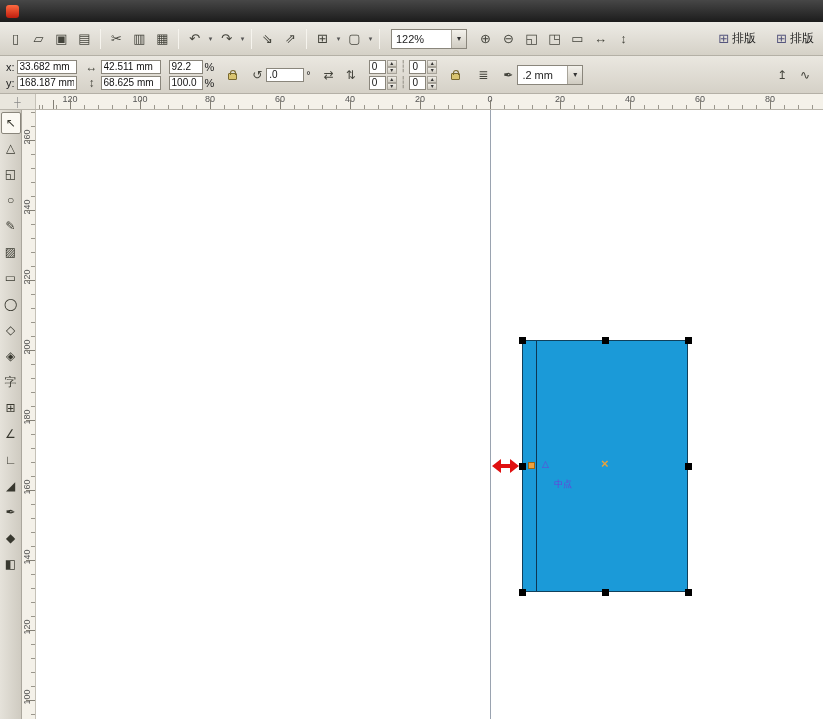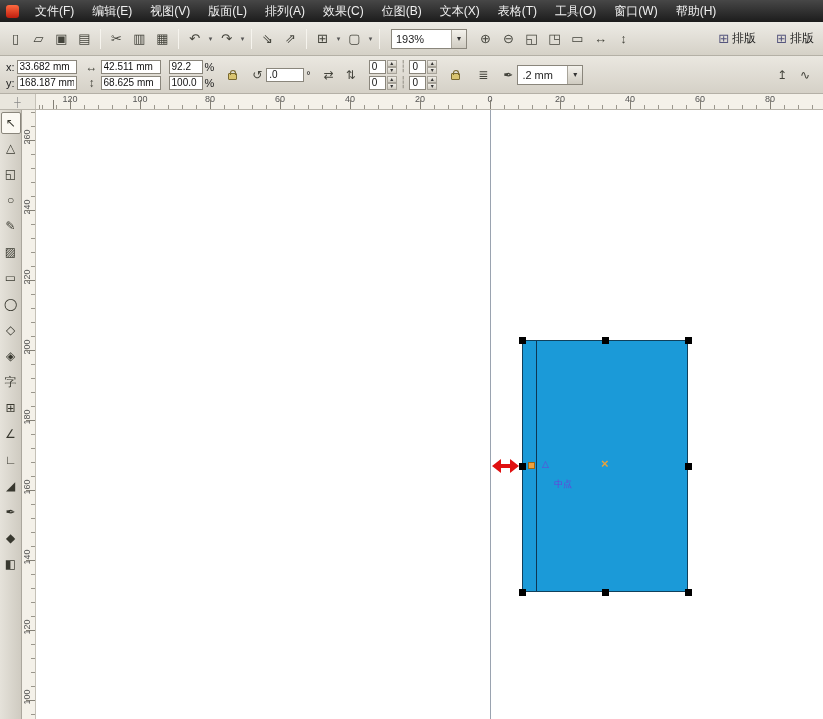--- a/index.html
+++ b/index.html
@@ -96,35 +96,20 @@
   .snaplabel{position:absolute;left:518px;top:368px;font-size:9px;color:#6a3fd8;white-space:nowrap}
   .centerx{position:absolute;left:565px;top:346px;font-size:13px;font-weight:bold;color:#e8a23c}
 </style>
 </head>
 <body>
 
 <div class="app">
 
   <div class="menubar">
     <span class="appicon"></span>
-    <div class="menus">
-
-    <span class="mi">文件(F)</span>
-        <span class="mi">编辑(E)</span>
-        <span class="mi">视图(V)</span>
-        <span class="mi">版面(L)</span>
-        <span class="mi">排列(A)</span>
-        <span class="mi">效果(C)</span>
-        <span class="mi">位图(B)</span>
-        <span class="mi">文本(X)</span>
-        <span class="mi">表格(T)</span>
-        <span class="mi">工具(O)</span>
-        <span class="mi">窗口(W)</span>
-        <span class="mi">帮助(H)</span>
-      </div>
   </div>
 
   <div class="toolbar">
     <div class="tbgroup">
 
     <span class="tbtn">▯</span>
         <span class="tbtn">▱</span>
         <span class="tbtn">▣</span>
         <span class="tbtn">▤</span>
         <span class="tsep"></span>
@@ -140,21 +125,21 @@
         <span class="tbtn">⇘</span>
         <span class="tbtn">⇗</span>
         <span class="tsep"></span>
         <span class="tbtn">⊞</span>
         <span class="tarr">▾</span>
         <span class="tbtn">▢</span>
         <span class="tarr">▾</span>
         <span class="tsep"></span>
       </div>
     <div class="combo zoomcombo">
-      <span class="cval">193%</span>
+      <span class="cval">122%</span>
       <span class="cbtn">▾</span>
     </div>
     <div class="tbgroup">
 
     <span class="tbtn">⊕</span>
         <span class="tbtn">⊖</span>
         <span class="tbtn">◱</span>
         <span class="tbtn">◳</span>
         <span class="tbtn">▭</span>
         <span class="tbtn">↔</span>

